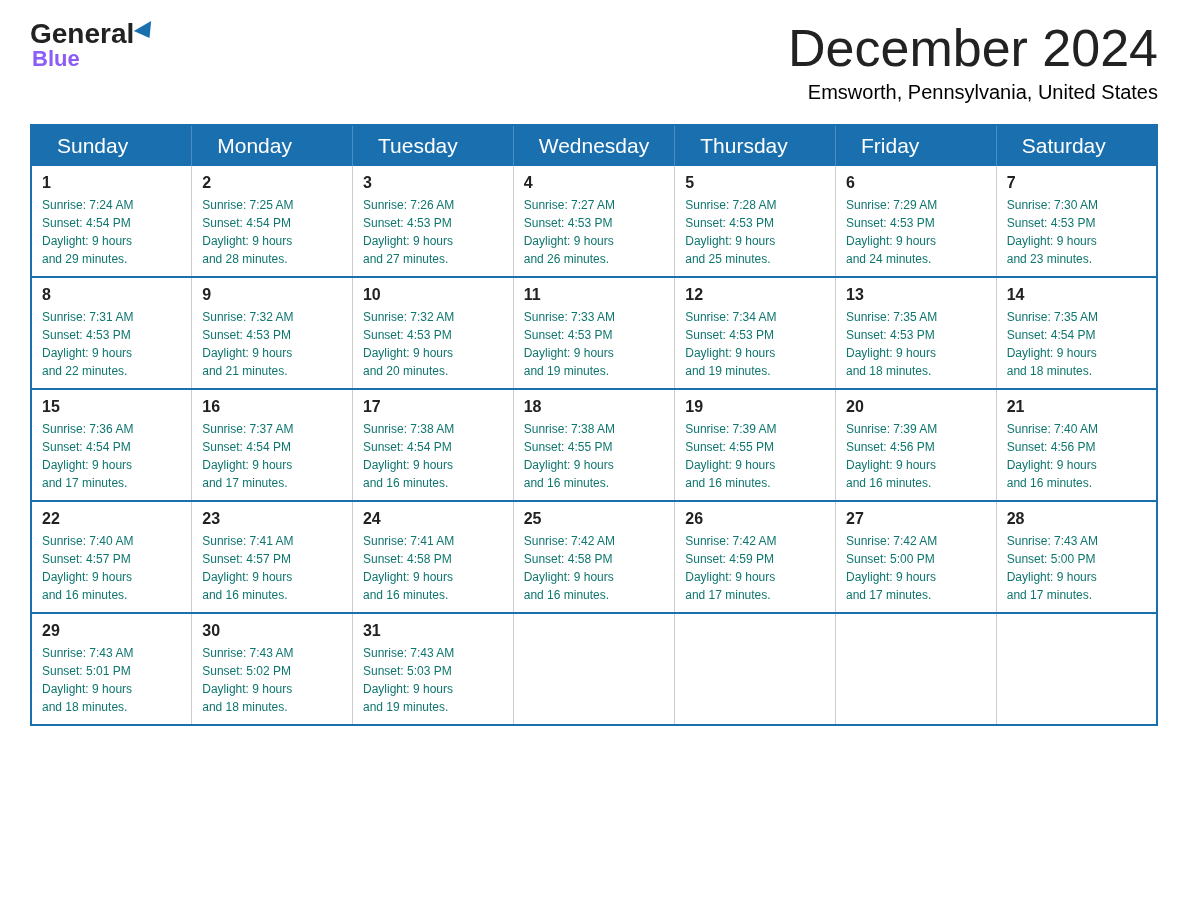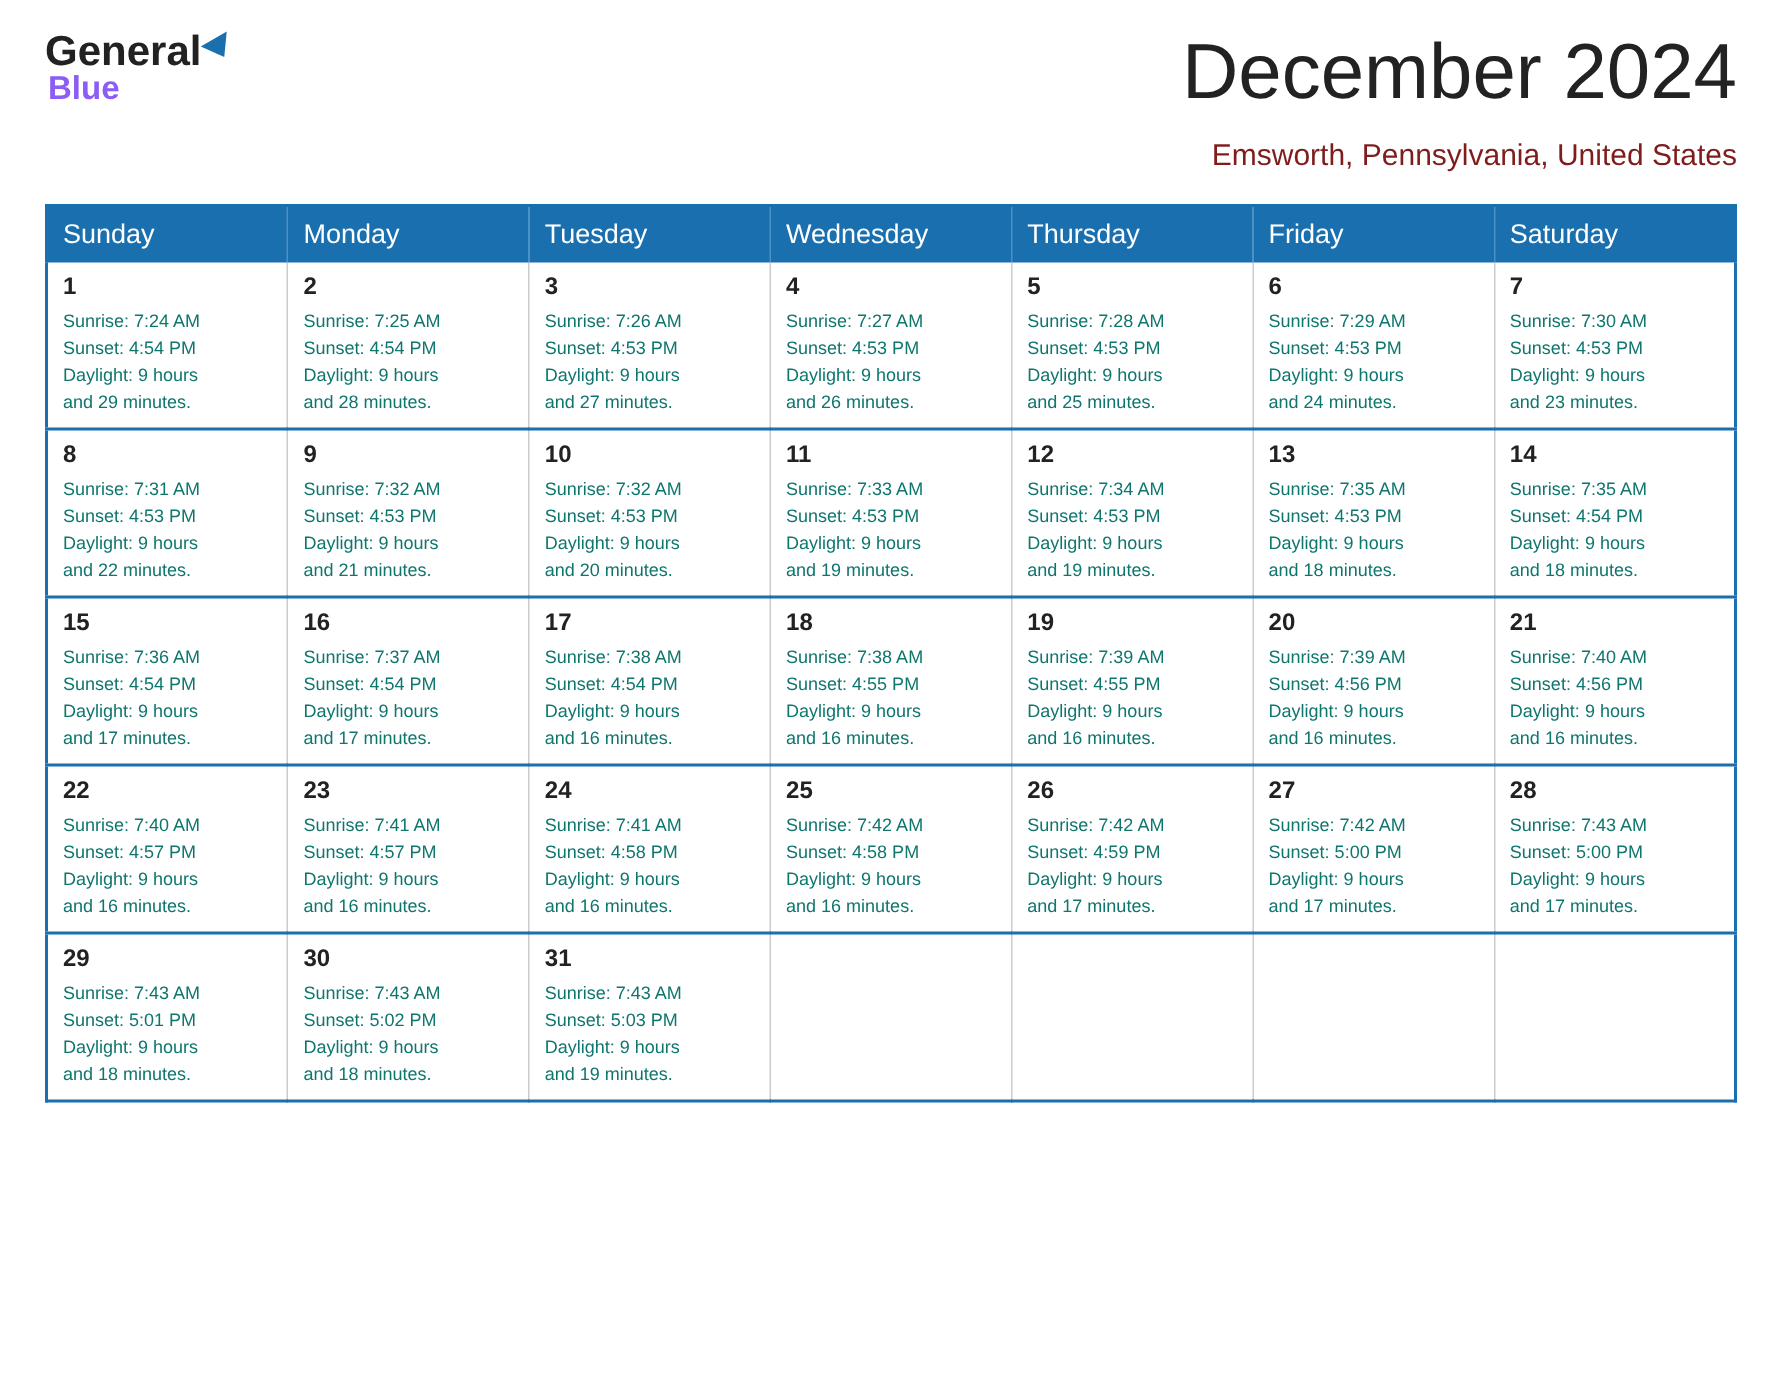--- a/index.html
+++ b/index.html
@@ -53,36 +53,36 @@
     }
     .month-title {
       font-size: 52px;
       font-weight: normal;
       color: #222;
       line-height: 1.1;
       margin-left: 40px;
     }
     .location-title {
       font-size: 20px;
-      color: #7f1d1d;
-      margin-top: 16px;
+      color: #000000;
+      margin-top: 4px;
     }
     table {
       width: 100%;
       border-collapse: collapse;
       border: 2px solid #1a6faf;
     }
     thead tr {
       background-color: #1a6faf;
     }
     thead th {
       color: #fff;
-      font-size: 18px;
+      font-size: 21px;
       font-weight: normal;
-      padding: 8px 10px;
+      padding: 8px 25px;
       text-align: left;
       border-right: 1px solid #4a90c4;
     }
     thead th:last-child { border-right: none; }
     tbody tr {
       border-bottom: 2px solid #1a6faf;
     }
     tbody tr:last-child {
       border-bottom: none;
     }

